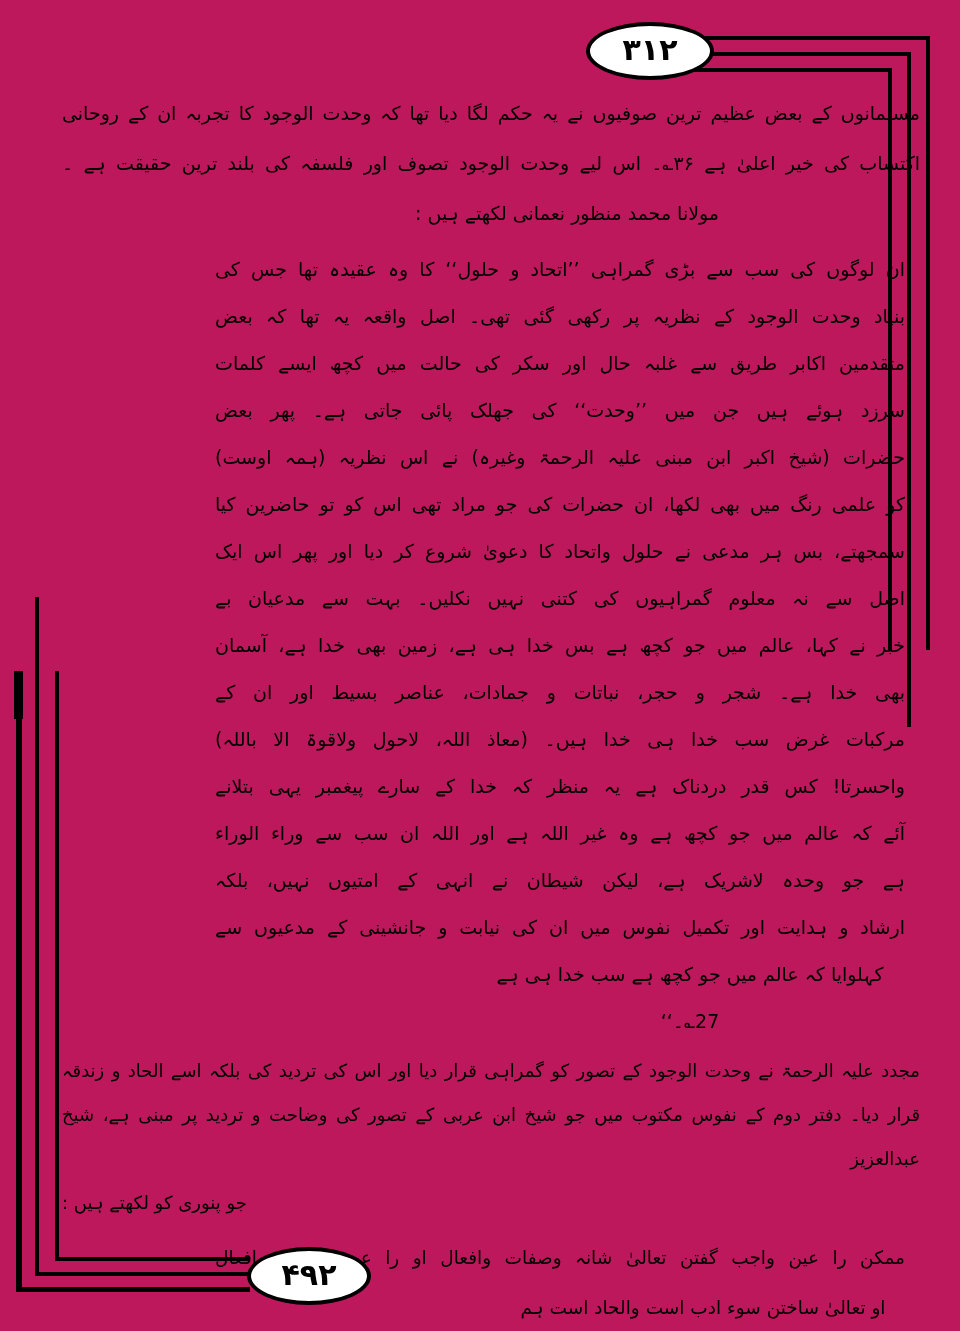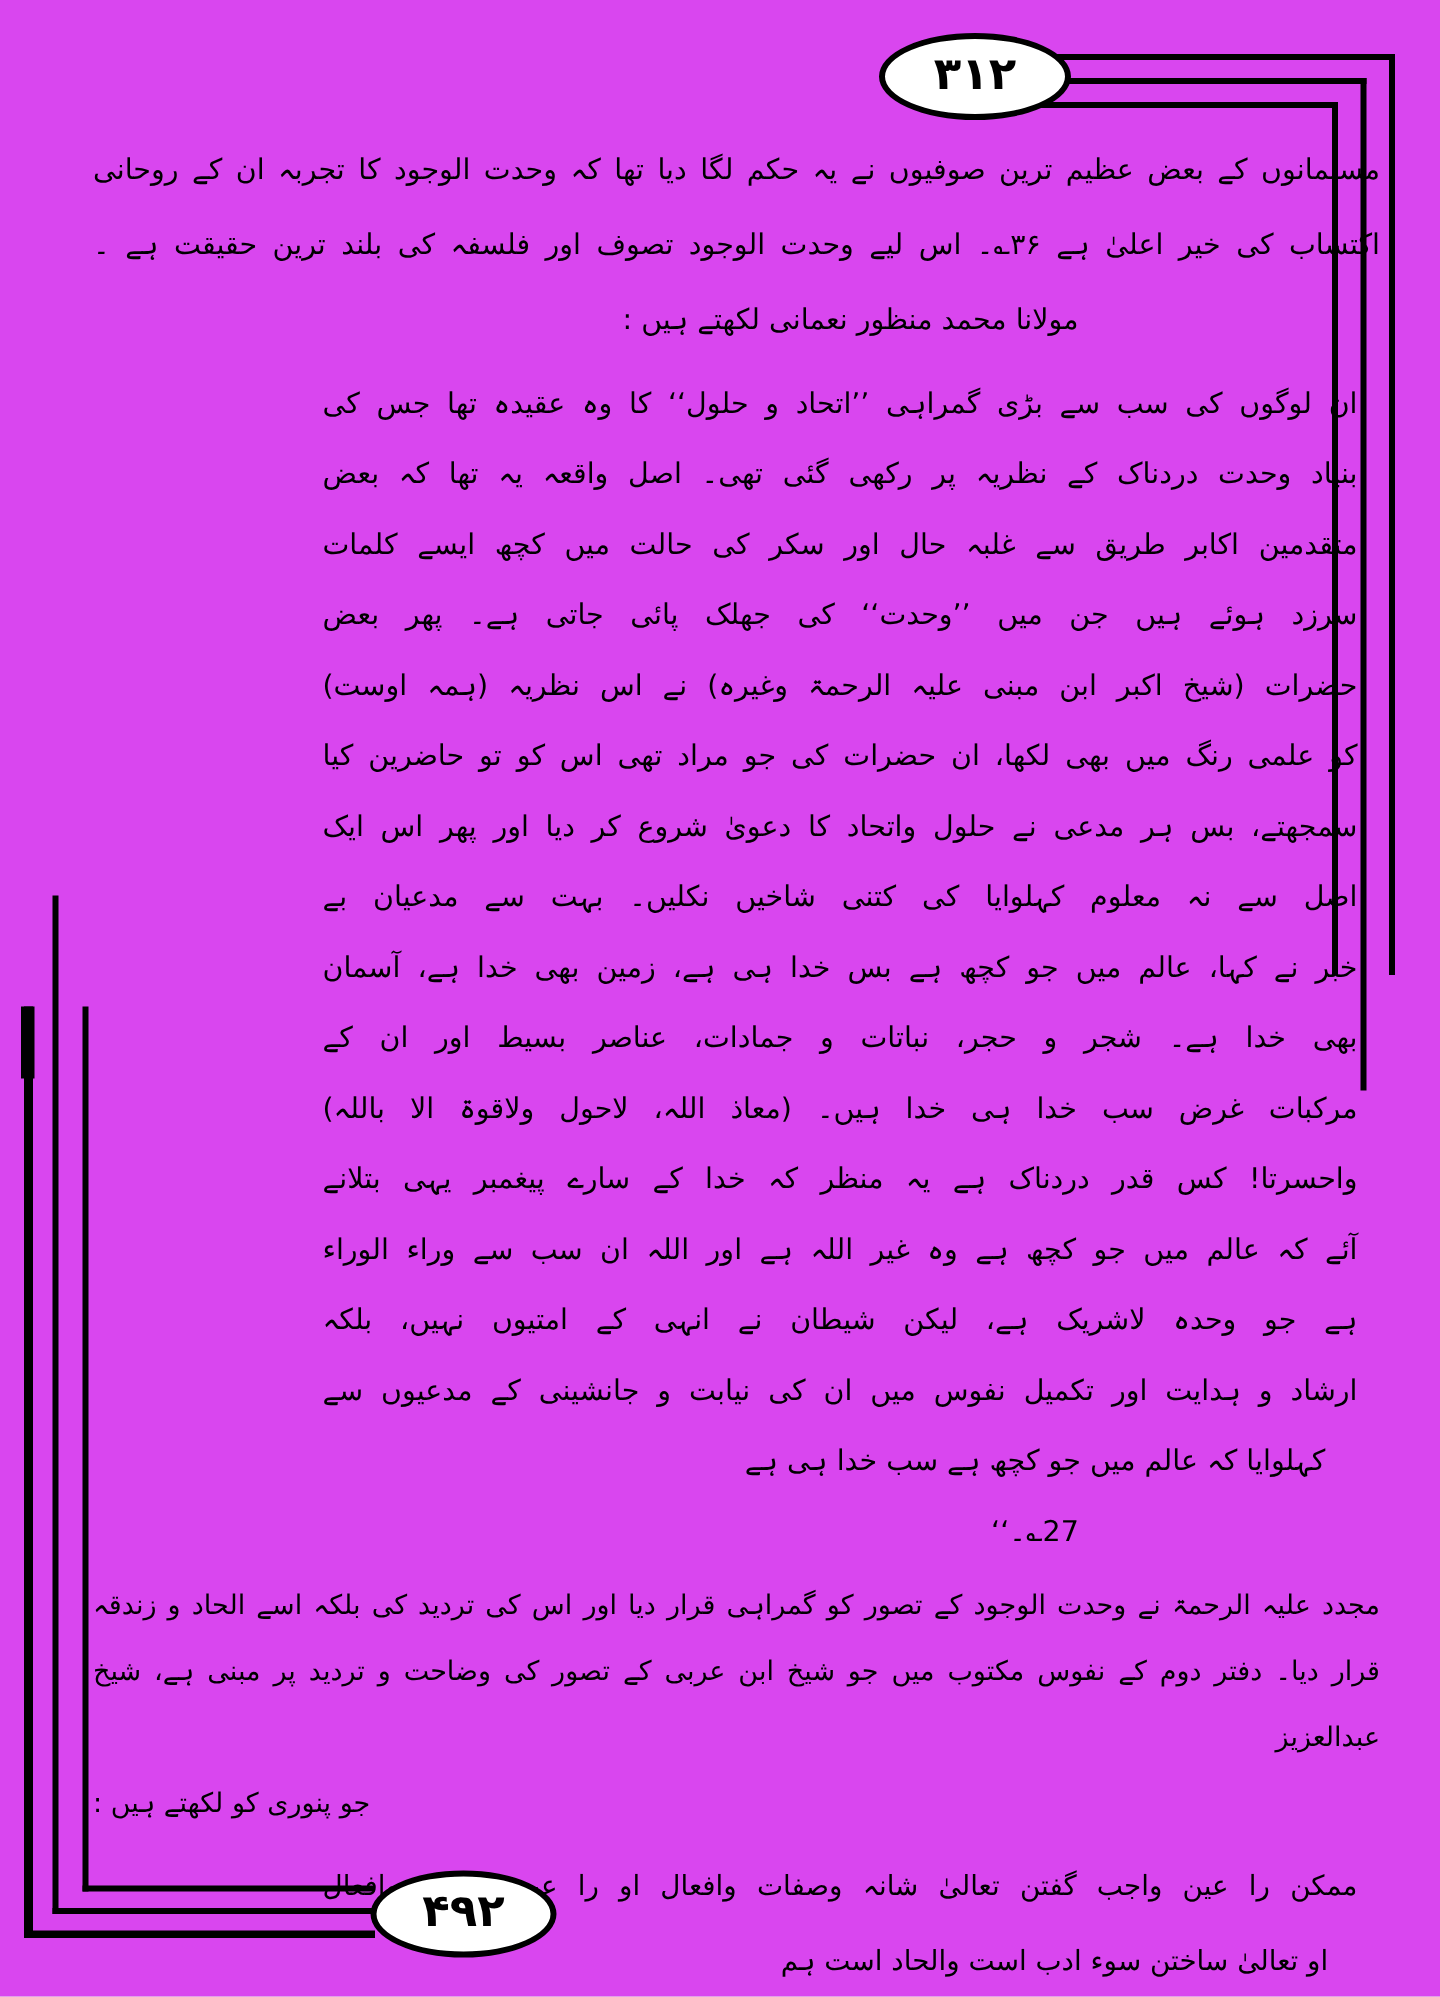--- a/index.html
+++ b/index.html
@@ -1,17 +1,17 @@
 <!DOCTYPE html>
 <html lang="ur" dir="rtl"><head>
 <meta charset="utf-8">
 <style>
   html,body{margin:0;padding:0;background:#e8e8e8;}
   .page{
-    position:relative;width:960px;height:1331px;background:#d946ef;
+    position:relative;width:960px;height:1331px;background:#be185d;
     font-family:"DejaVu Sans",sans-serif;color:#000;overflow:hidden;
     margin:0 auto;direction:rtl;
   }
   .bar{position:absolute;background:#000;}
   .badge{
     position:absolute;background:#fff;border:4px solid #000;border-radius:50%;
     display:flex;align-items:center;justify-content:center;z-index:5;
     box-sizing:border-box;
   }
   .badge span{
@@ -67,27 +67,27 @@
   <div class="content">
 
     <div class="para p1">
       <div class="ln j">مسلمانوں کے بعض عظیم ترین صوفیوں نے یہ حکم لگا دیا تھا کہ وحدت الوجود کا تجربہ ان کے روحانی</div>
       <div class="ln j">اکتساب کی خیر اعلیٰ ہے ۳۶؎۔ اس لیے وحدت الوجود تصوف اور فلسفہ کی بلند ترین حقیقت ہے ۔</div>
       <div class="ln attrib">مولانا محمد منظور نعمانی لکھتے ہیں :</div>
     </div>
 
     <div class="quote">
       <div class="ln j">ان لوگوں کی سب سے بڑی گمراہی ’’اتحاد و حلول‘‘ کا وہ عقیدہ تھا جس کی</div>
-      <div class="ln j">بنیاد وحدت دردناک کے نظریہ پر رکھی گئی تھی۔ اصل واقعہ یہ تھا کہ بعض</div>
+      <div class="ln j">بنیاد وحدت الوجود کے نظریہ پر رکھی گئی تھی۔ اصل واقعہ یہ تھا کہ بعض</div>
       <div class="ln j">متقدمین اکابر طریق سے غلبہ حال اور سکر کی حالت میں کچھ ایسے کلمات</div>
       <div class="ln j">سرزد ہوئے ہیں جن میں ’’وحدت‘‘ کی جھلک پائی جاتی ہے۔ پھر بعض</div>
       <div class="ln j">حضرات (شیخ اکبر ابن مبنی علیہ الرحمۃ وغیرہ) نے اس نظریہ (ہمہ اوست)</div>
       <div class="ln j">کو علمی رنگ میں بھی لکھا، ان حضرات کی جو مراد تھی اس کو تو حاضرین کیا</div>
       <div class="ln j">سمجھتے، بس ہر مدعی نے حلول واتحاد کا دعویٰ شروع کر دیا اور پھر اس ایک</div>
-      <div class="ln j">اصل سے نہ معلوم کہلوایا کی کتنی شاخیں نکلیں۔ بہت سے مدعیان بے</div>
+      <div class="ln j">اصل سے نہ معلوم گمراہیوں کی کتنی نہیں نکلیں۔ بہت سے مدعیان بے</div>
       <div class="ln j">خبر نے کہا، عالم میں جو کچھ ہے بس خدا ہی ہے، زمین بھی خدا ہے، آسمان</div>
       <div class="ln j">بھی خدا ہے۔ شجر و حجر، نباتات و جمادات، عناصر بسیط اور ان کے</div>
       <div class="ln j">مرکبات غرض سب خدا ہی خدا ہیں۔ (معاذ اللہ، لاحول ولاقوۃ الا باللہ)</div>
       <div class="ln j">واحسرتا! کس قدر دردناک ہے یہ منظر کہ خدا کے سارے پیغمبر یہی بتلانے</div>
       <div class="ln j">آئے کہ عالم میں جو کچھ ہے وہ غیر اللہ ہے اور اللہ ان سب سے وراء الوراء</div>
       <div class="ln j">ہے جو وحدہ لاشریک ہے، لیکن شیطان نے انہی کے امتیوں نہیں، بلکہ</div>
       <div class="ln j">ارشاد و ہدایت اور تکمیل نفوس میں ان کی نیابت و جانشینی کے مدعیوں سے</div>
       <div class="ln lastln">کہلوایا کہ عالم میں جو کچھ ہے سب خدا ہی ہے 27؎۔‘‘</div>
     </div>
 

